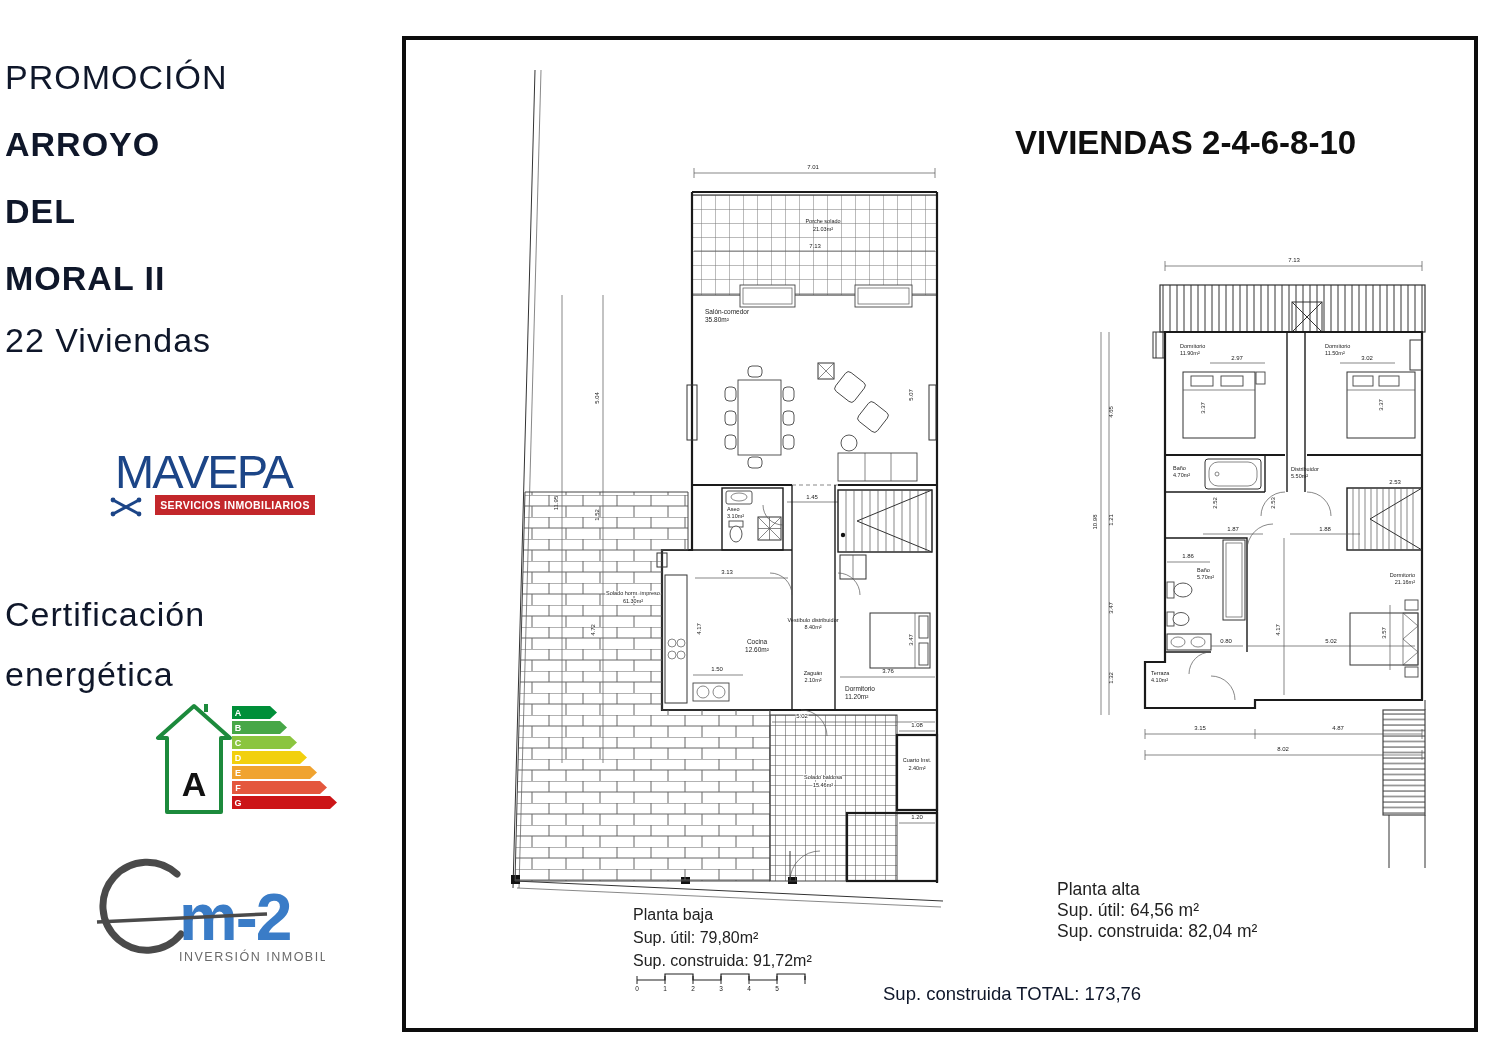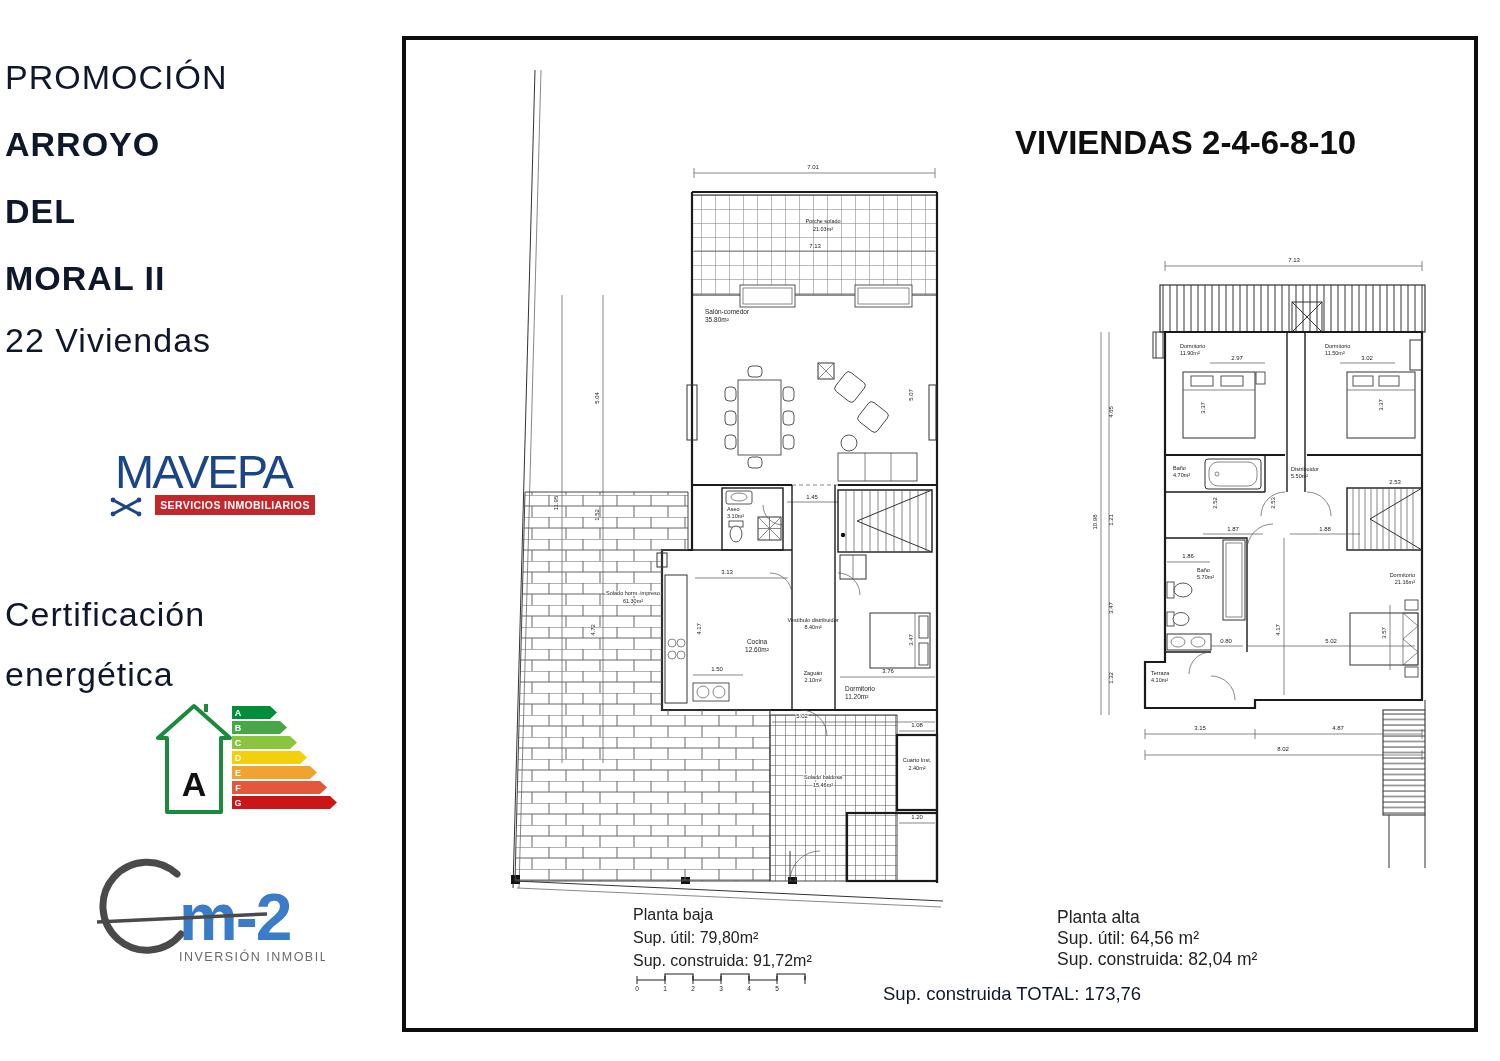--- a/index.html
+++ b/index.html
@@ -13,21 +13,21 @@
   
   #mavepa{left:103px;top:448px;width:215px;height:76px;}
   #mavepa .word{font-size:47px;font-weight:normal;color:#1c4587;letter-spacing:-2px;line-height:1;margin-left:12px;}
   #mavepa .band{position:absolute;left:52px;top:47px;width:160px;height:20px;background:#c3272b;
                 display:flex;align-items:center;justify-content:center;}
   #mavepa .band span{color:#fff;font-size:10.5px;font-weight:bold;letter-spacing:.4px;}
   
   #frame{left:402px;top:36px;width:1068px;height:988px;border:4px solid #0d0d0d;}
   #plan-title{left:1015px;top:124px;width:470px;font-size:33px;font-weight:bold;color:#0f0f0f;letter-spacing:0;}
   .areas{font-size:16px;line-height:23px;color:#222;}
-  .areas.small{font-size:17.5px;line-height:21px;margin-top:28px;}
+  .areas.small{font-size:17.5px;line-height:21px;}
   
   svg text{font-family:"Liberation Sans",sans-serif;}
   .w2{stroke:#1a1a1a;stroke-width:2.2;fill:none;}
   .w15{stroke:#1a1a1a;stroke-width:1.4;fill:none;}
   .w1{stroke:#333;stroke-width:1;fill:none;}
   .thin{stroke:#555;stroke-width:.7;fill:none;}
   .furn{stroke:#444;stroke-width:.9;fill:#fff;}
   .dim{font-size:6px;fill:#222;}
   .room{font-size:6.5px;fill:#222;}
   .room.sm{font-size:5.5px;}

